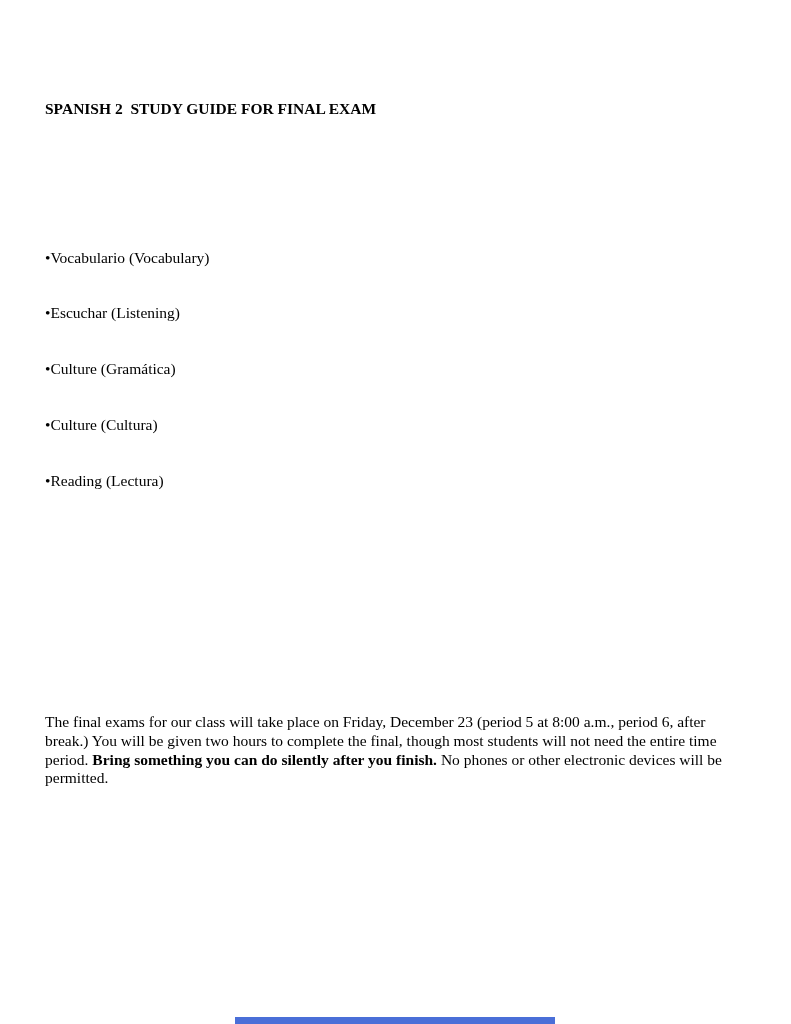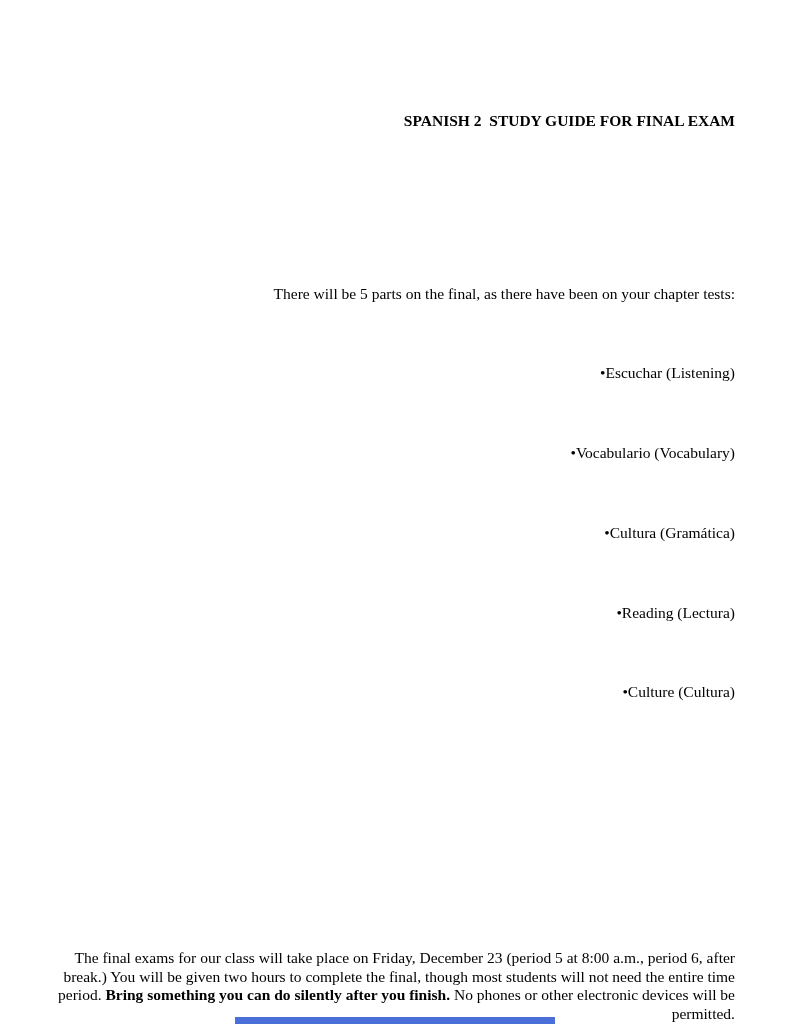--- a/index.html
+++ b/index.html
@@ -14,21 +14,21 @@
     line-height: 18.6px;
     color: #000000;
   }
   .content {
     position: absolute;
     top: 44px;
     left: 45px;
     right: 44px;
     white-space: pre-wrap;
   }
-  .line { margin: 12px; text-align: right; }
+  .line { margin: 0; }
   .b { font-weight: bold; }
   .gap { height: 18.6px; }
   .bottom-bar {
     position: absolute;
     left: 235px;
     bottom: 0;
     width: 320px;
     height: 7px;
     background: #4a6fd8;
   }
@@ -36,26 +36,25 @@
 </head>
 <body>
 
 <div class="page">
   <div class="content">
 
     <div class="line b">SPANISH 2  STUDY GUIDE FOR FINAL EXAM</div>
 
     <div class="gap"></div>
 
-    <div class="line">There will be 5 parts on the final, as there have been on your chapter tests:</div>
+    <div class="line">•Vocabulario (Vocabulary)</div>
     <div class="line">•Escuchar (Listening)</div>
-    <div class="line">•Vocabulario (Vocabulary)</div>
-    <div class="line">•Cultura (Gramática)</div>
+    <div class="line">•Culture (Gramática)</div>
+    <div class="line">•Culture (Cultura)</div>
     <div class="line">•Reading (Lectura)</div>
-    <div class="line">•Culture (Cultura)</div>
 
     <div class="gap"></div>
 
 
     <div class="gap"></div>
 
     <div class="line"><span>The final exams for our class will take place on Friday, December 23 (period 5 at 8:00 a.m., period 6, after break.) You will be given two hours to complete the final, though most students will not need the entire time period. </span><span class="b">Bring something you can do silently after you finish.</span><span> No phones or other electronic devices will be permitted.</span></div>
 
     
 

